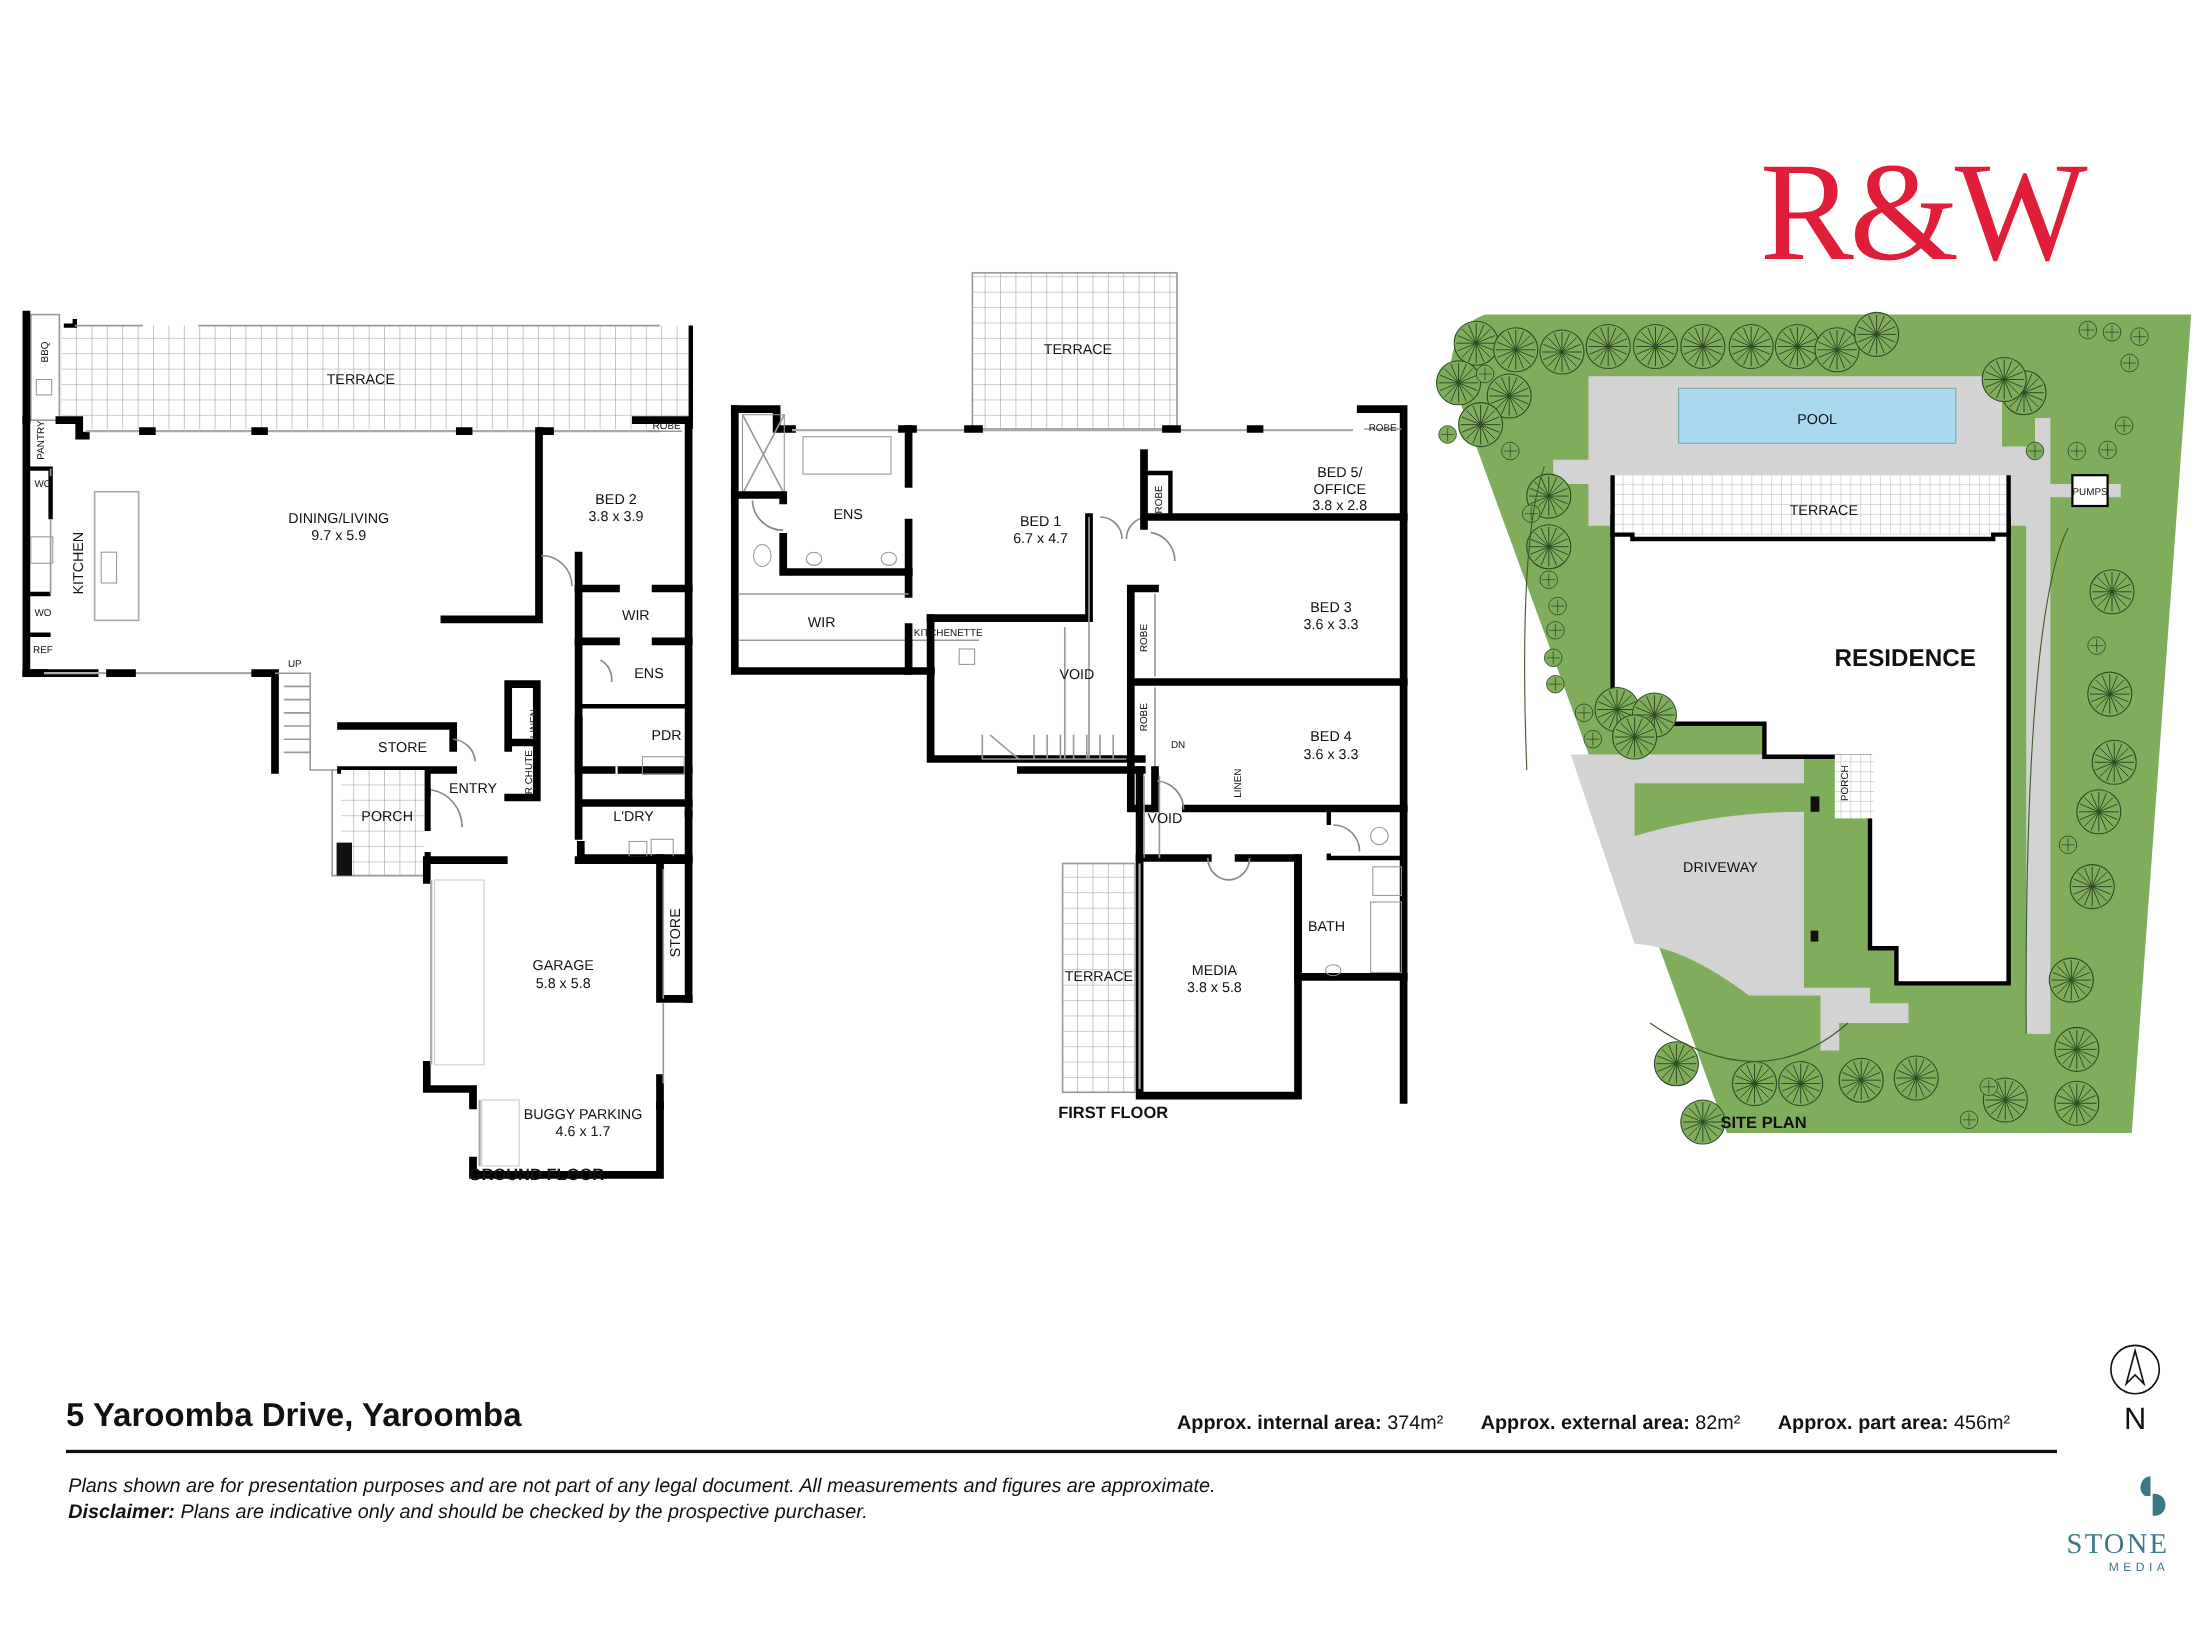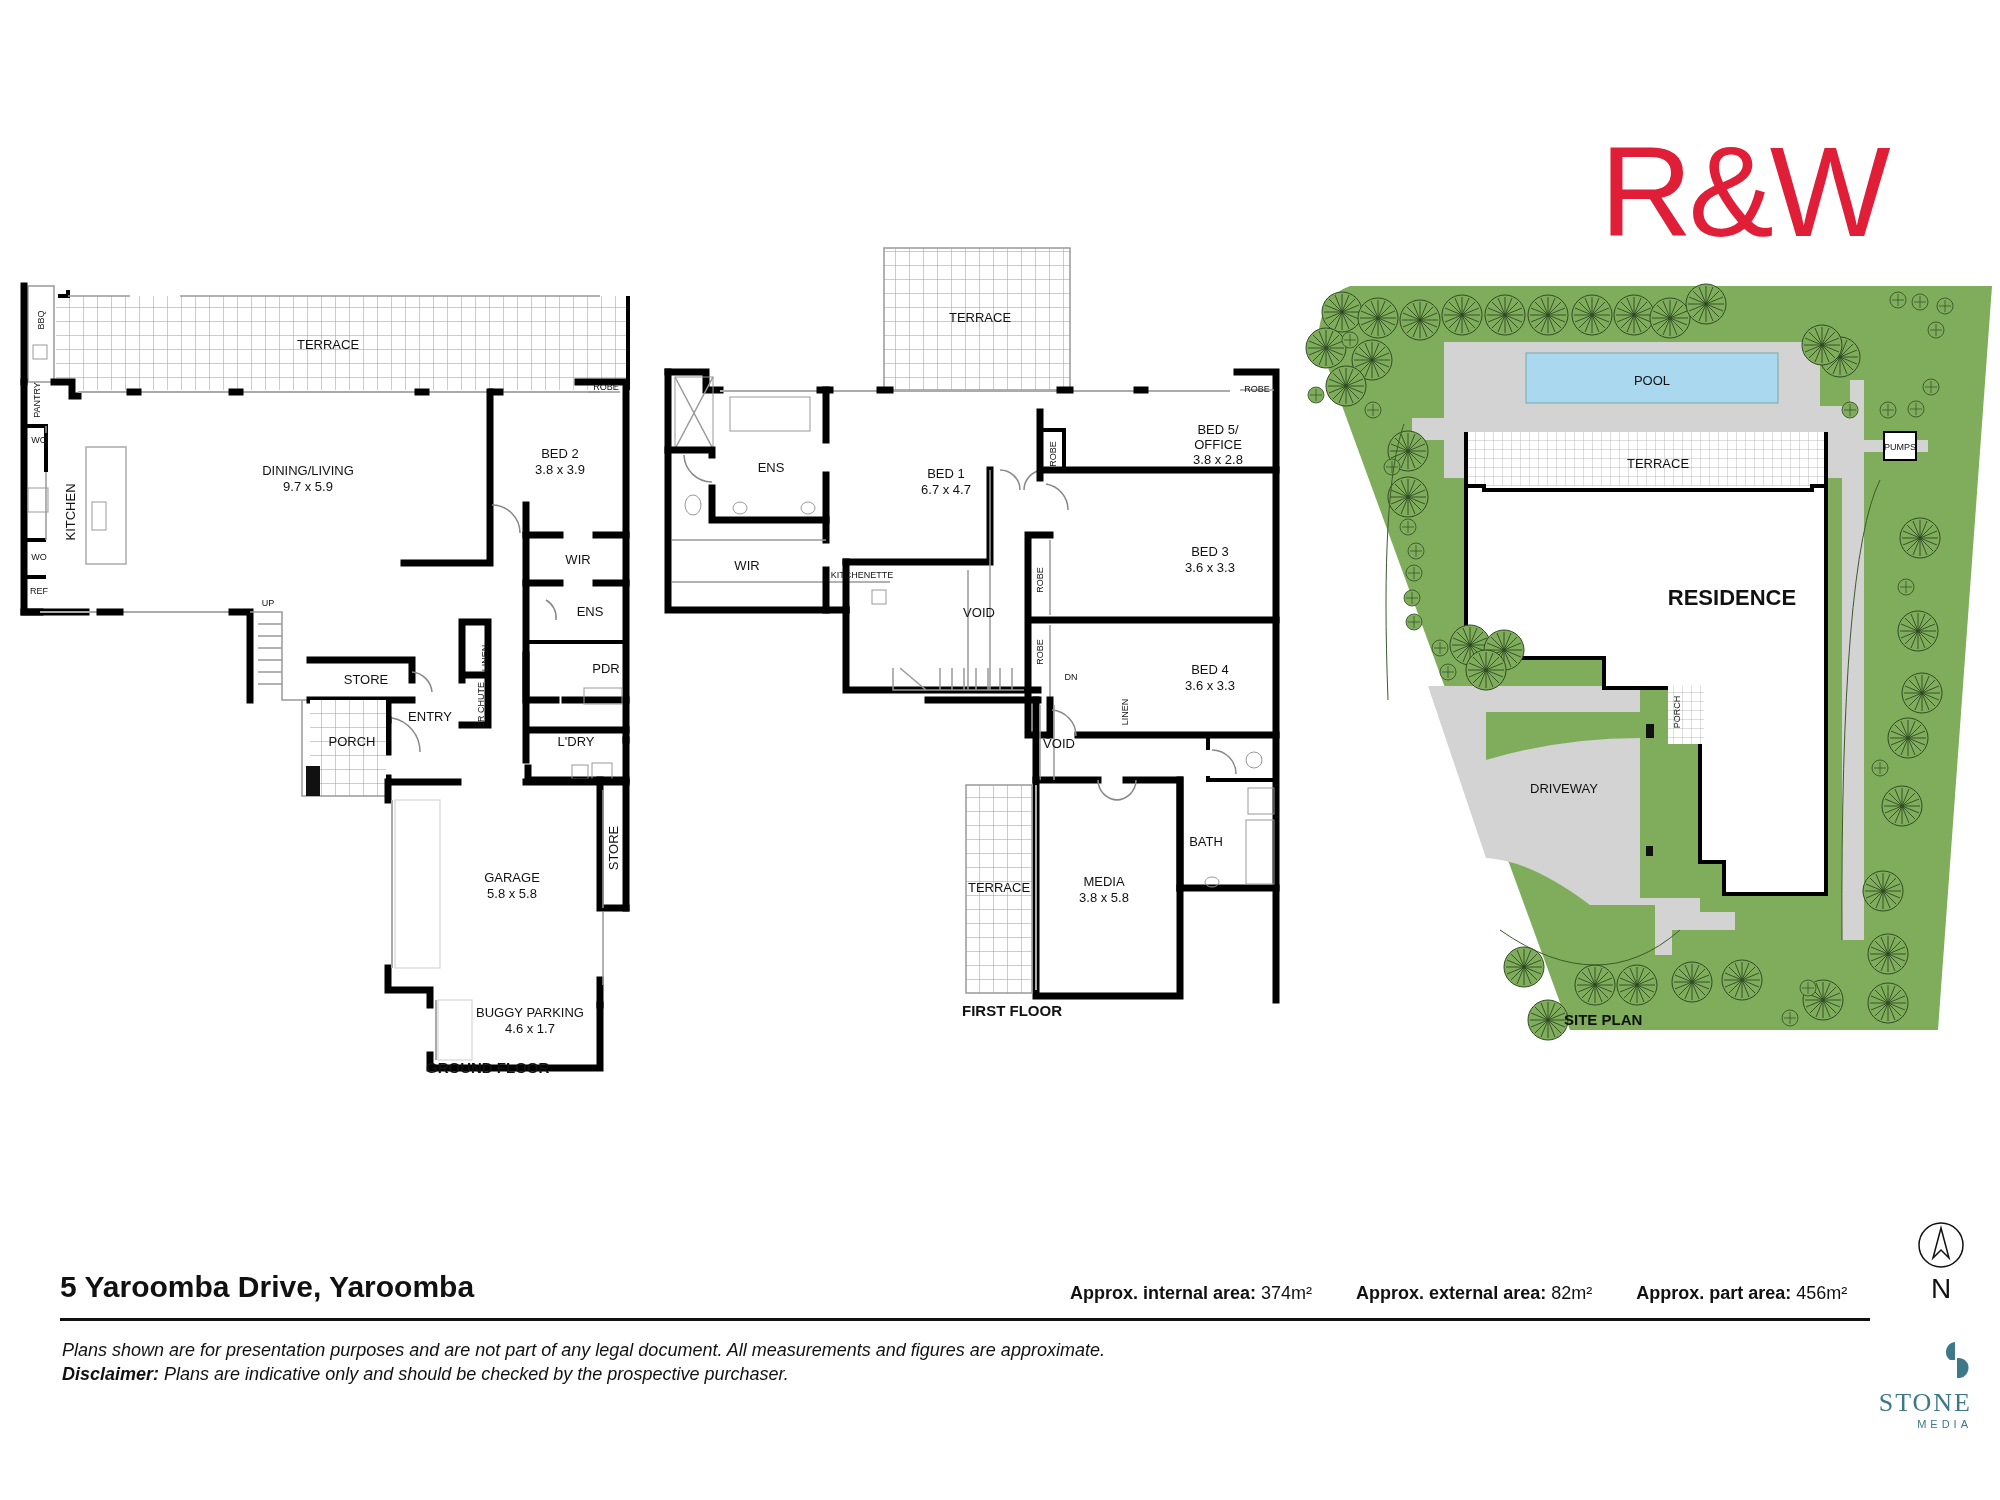--- a/index.html
+++ b/index.html
@@ -7,24 +7,24 @@
   svg.plan{position:absolute;left:0;top:0;width:2000px;height:1500px;}
   .w{stroke:#000;stroke-width:7;fill:none;stroke-linecap:square;}
   .wt{stroke:#000;stroke-width:4;fill:none;}
   .thin{stroke:#999;stroke-width:1.5;fill:none;}
   .gl{stroke:#aaa;stroke-width:2;fill:none;}
   .door{stroke:#888;stroke-width:1.5;fill:none;}
   .lbl{font-family:"Liberation Sans",sans-serif;font-size:13px;fill:#111;text-anchor:middle;}
   .lbls{font-family:"Liberation Sans",sans-serif;font-size:9px;fill:#111;text-anchor:middle;}
   .ttl{font-family:"Liberation Sans",sans-serif;font-size:15px;font-weight:bold;fill:#111;}
   .res{font-family:"Liberation Sans",sans-serif;font-size:22px;font-weight:bold;fill:#111;text-anchor:middle;}
-  .logo{position:absolute;left:1600px;top:128px;font-family:Liberation Sans, sans-serif;font-size:128px;color:#e01e37;letter-spacing:-4px;line-height:1;}
+  .logo{position:absolute;left:1600px;top:128px;font-family:Liberation Serif, serif;font-size:128px;color:#e01e37;letter-spacing:-4px;line-height:1;}
   .address{position:absolute;left:60px;top:1270px;font-size:30px;font-weight:bold;}
   .rule{position:absolute;left:60px;top:1318px;width:1810px;height:3px;background:#111;}
-  .areas{position:absolute;left:1070px;top:1283px;font-size:18px;display:flex;gap:44px;}
+  .areas{position:absolute;left:1070px;top:1283px;font-size:18px;display:flex;gap:34px;}
   .areas b{font-weight:bold;}
   .disc{position:absolute;left:62px;top:1338px;font-size:18px;font-style:italic;line-height:24px;}
   .disc b{font-style:italic;}
   .north{position:absolute;left:1916px;top:1220px;width:50px;text-align:center;}
   .north .n{font-size:28px;line-height:30px;}
   .stone{position:absolute;left:1872px;top:1340px;width:100px;text-align:right;color:#3d7888;}
   .stone .s1{font-family:"Liberation Serif",serif;font-size:26px;letter-spacing:2px;margin-top:4px;}
   .stone .s2{font-size:11px;letter-spacing:4px;}
 </style>
 </head>

